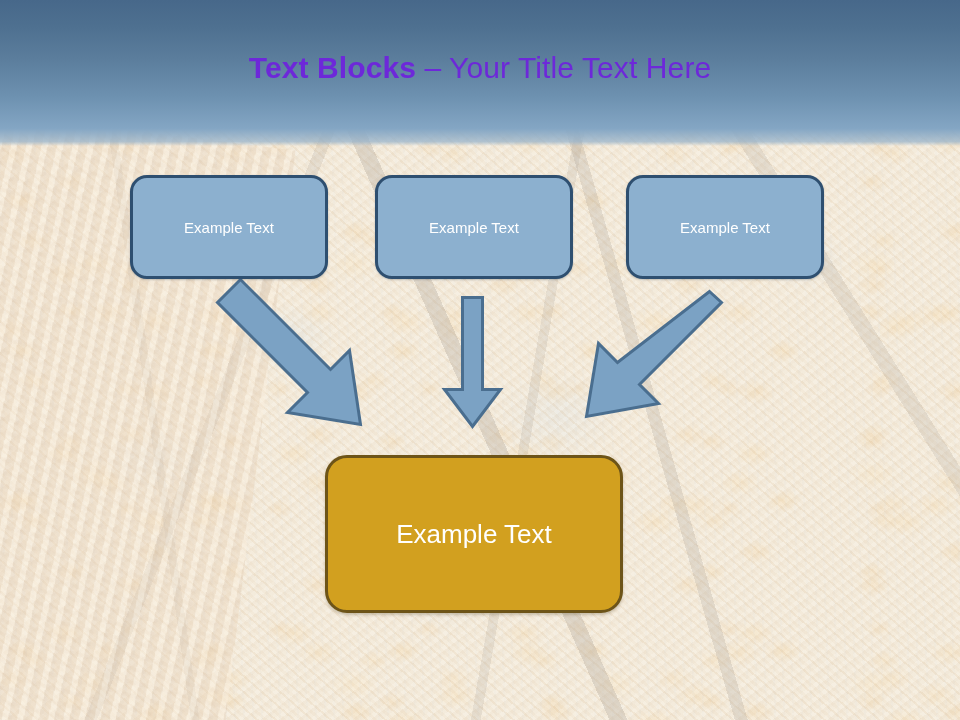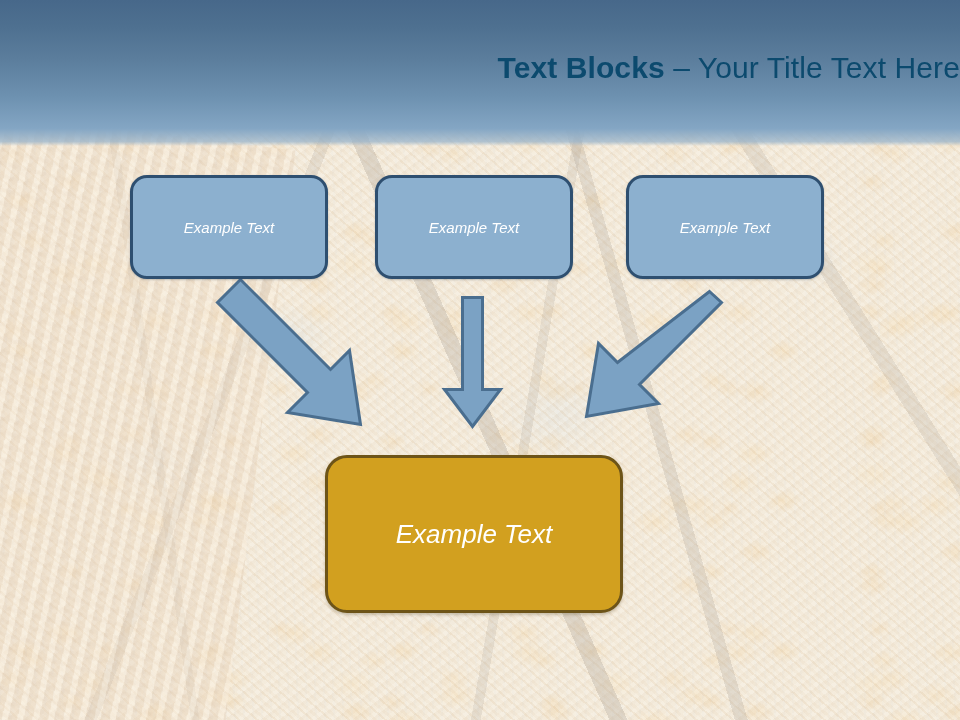--- a/index.html
+++ b/index.html
@@ -124,40 +124,39 @@
         #6d91b0 66%,
         #84a6c4 88%,
         rgba(150,178,202,.72) 97%,
         rgba(172,195,214,0) 100%);
   }
 
   .slide-title {
     position: absolute;
     left: 0; top: 49px;
     width: 960px;
-    text-align: right;
-    color: #0c4a6e;
+    text-align: center;
+    color: #6d28d9;
     font-size: 30px;
     line-height: 38px;
     letter-spacing: .1px;
     white-space: nowrap;
   }
   .slide-title .t-bold { font-weight: bold; }
   .slide-title .t-reg  { font-weight: normal; }
 
   
   .node {
     position: absolute;
     display: flex;
     align-items: center;
     justify-content: center;
     border-radius: 16px;
     text-align: center;
     color: #ffffff;
-    font-style: italic;
   }
   .node-top {
     width: 198px;
     height: 104px;
     background: #8cb0cf;
     border: 3px solid #2e4f70;
     border-radius: 17px;
     font-size: 15px;
     box-shadow: 0 1px 2px rgba(40,60,80,.25);
   }

